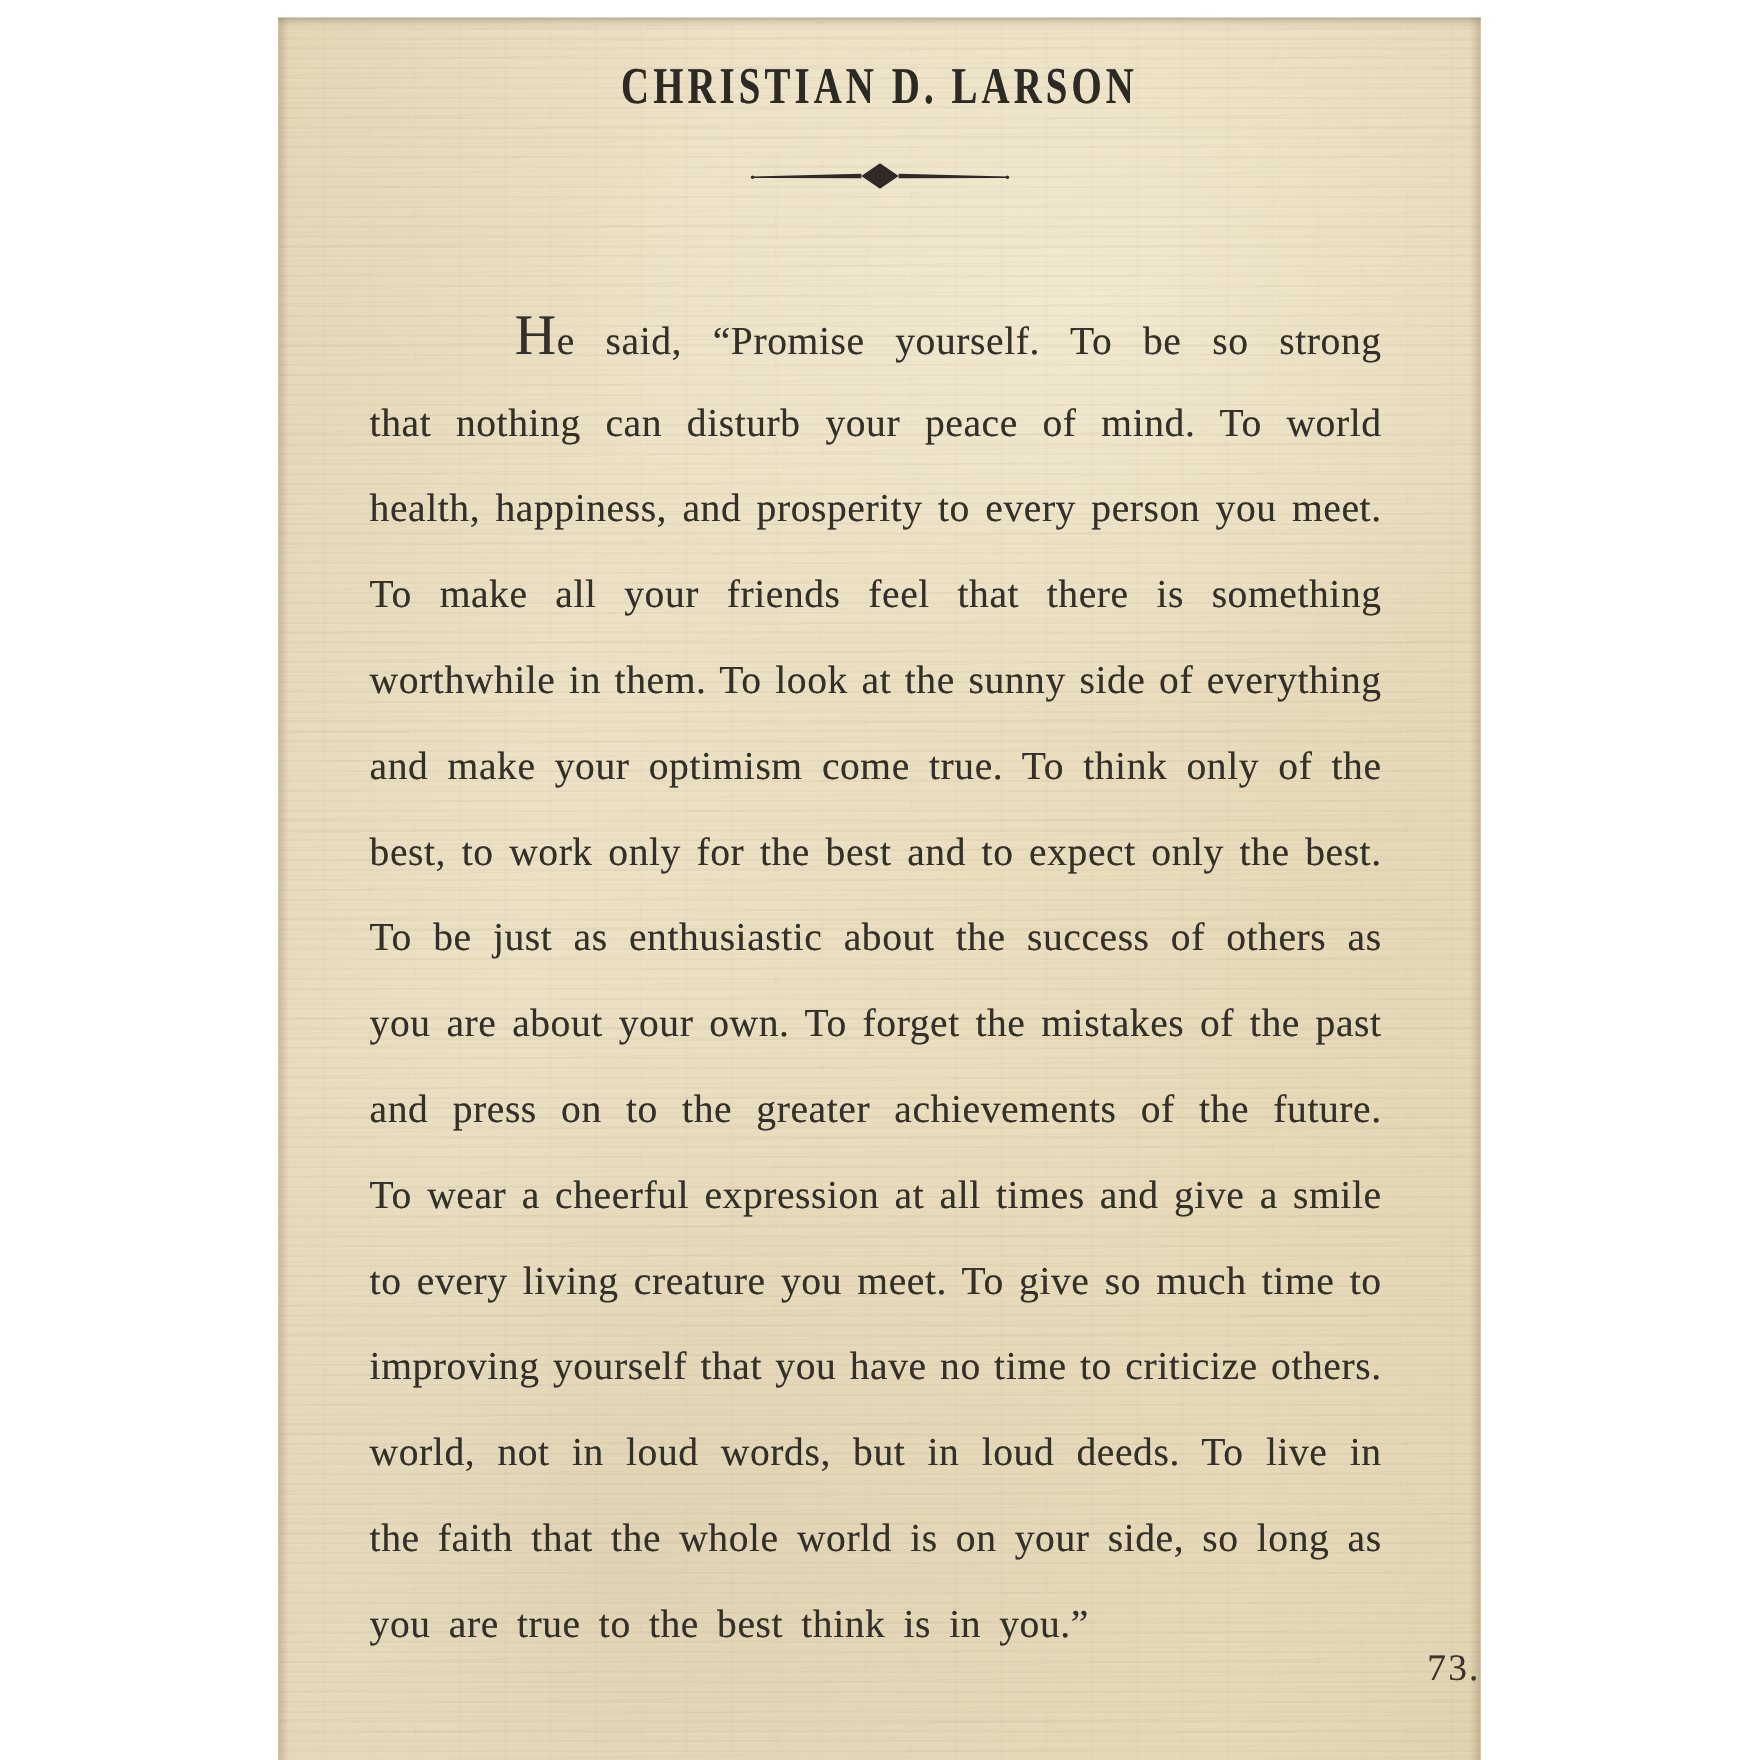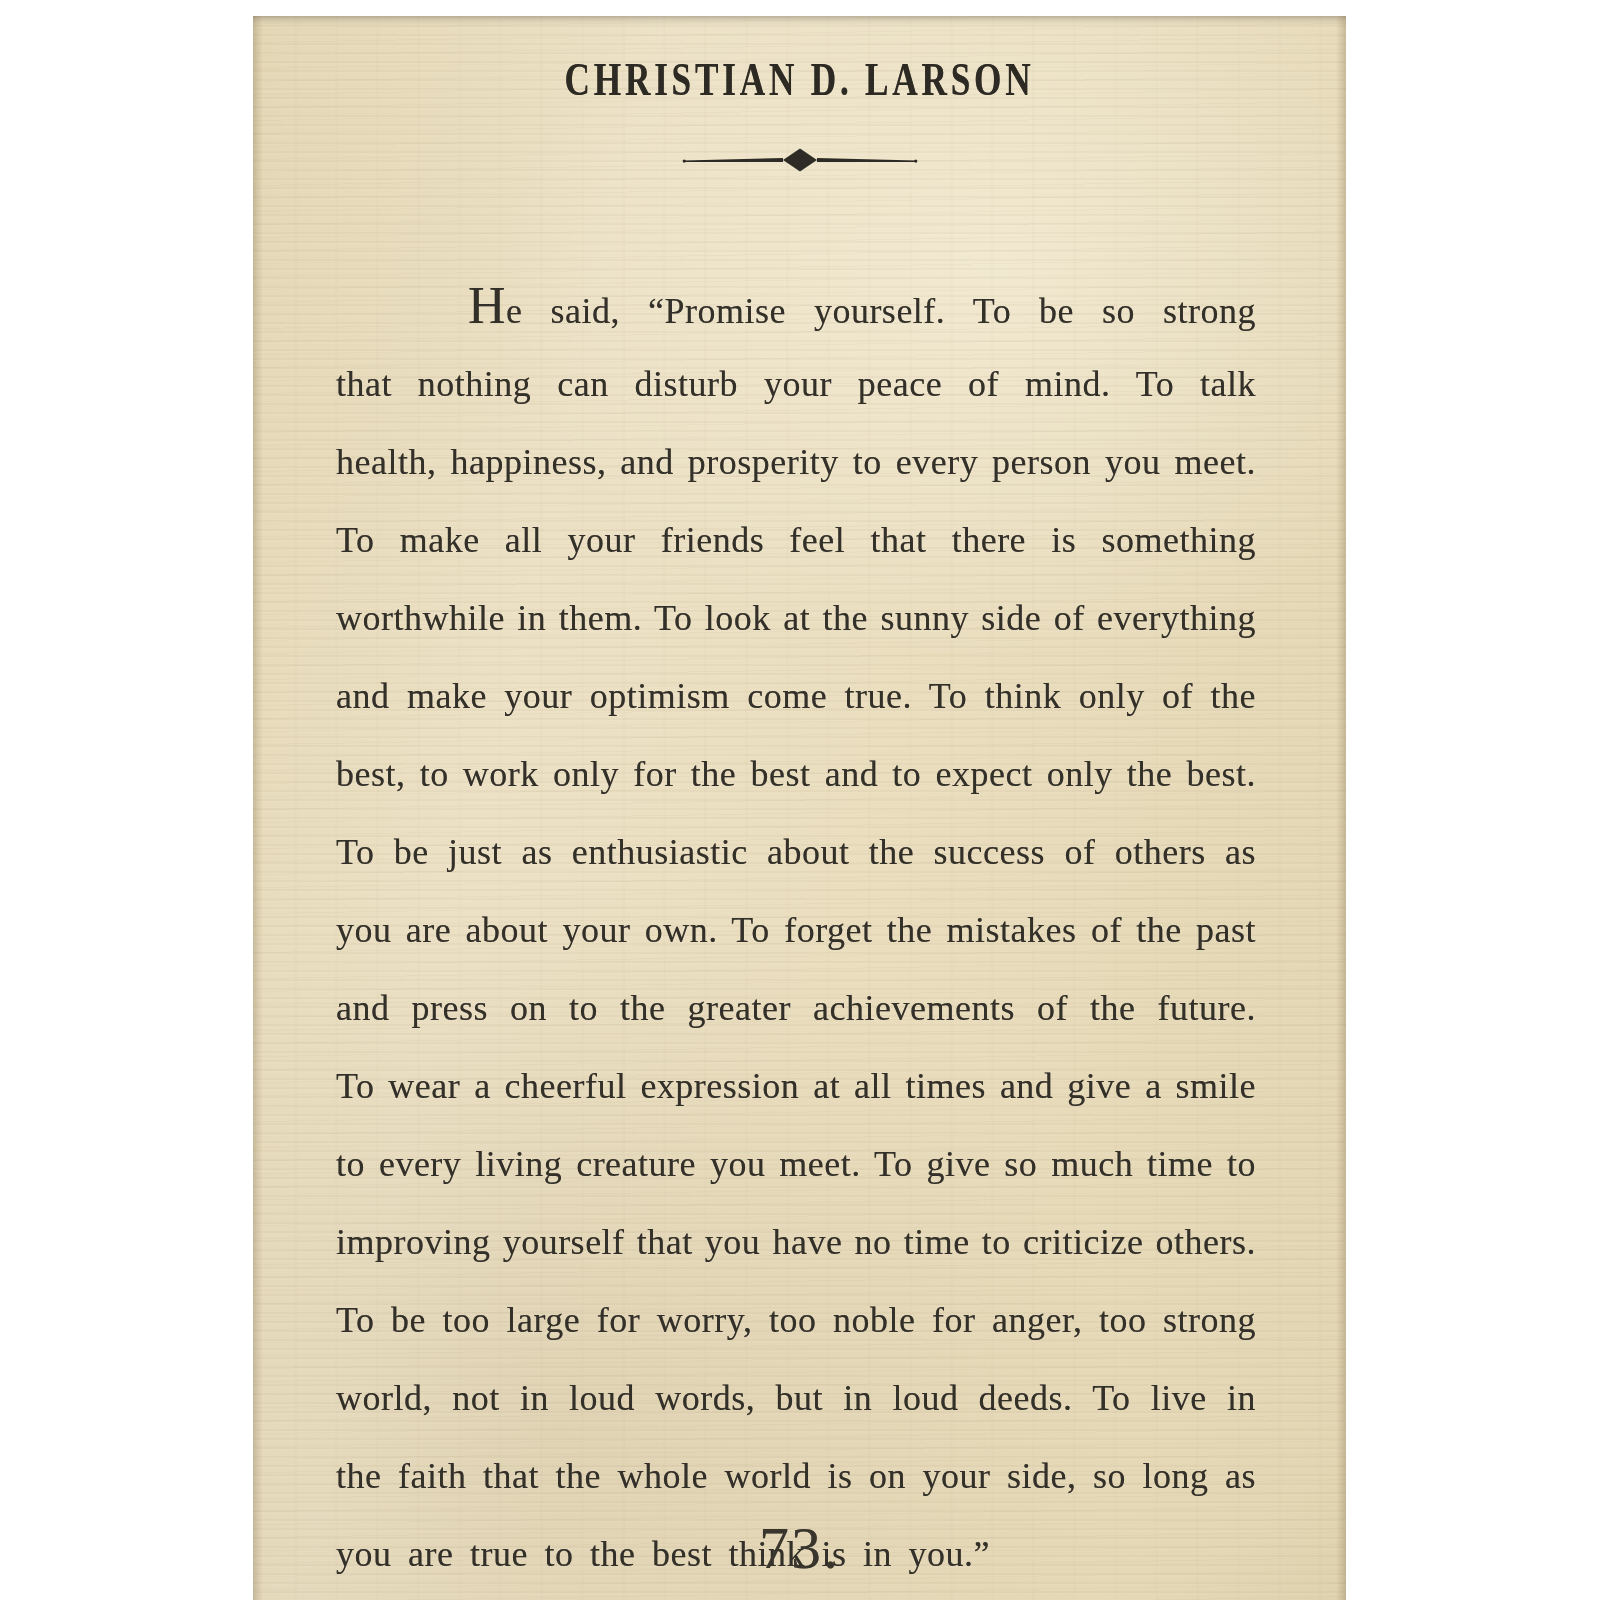--- a/index.html
+++ b/index.html
@@ -100,23 +100,23 @@
   .quote p.first { padding-left: 132px; }
   .quote p.last { text-align-last: left; word-spacing: 7px; }
   .initial {
     font-size: 52px;
     line-height: 62px;
   }
   
   .pagenum {
     position: absolute;
     left: 0; right: 0; top: 1484px;
-    margin: 18px;
-    text-align: center;
-    font-size: 60px;
+    margin: 0;
+    text-align: right;
+    font-size: 34px;
     line-height: 1;
     letter-spacing: 2px;
     color: #3a362e;
     font-feature-settings: "onum" 1;
     text-shadow: 0 0 0.5px rgba(58,54,46,0.5);
   }
 </style>
 </head>
 <body>
 
@@ -136,33 +136,32 @@
           <polygon points="135,10.9 234,13.4 234,14.9 135,15.1"></polygon>
           <polygon points="101,13 118,1.5 135,13 118,24.5"></polygon>
           <circle cx="2.2" cy="14.1" r="1.6"></circle>
           <circle cx="233.8" cy="14.1" r="1.6"></circle>
         </g>
       </svg>
     </div>
 
     <div class="quote">
       <p class="first"><span class="initial">H</span><span>e said, “Promise yourself. To be so strong</span></p>
-      <p>that nothing can disturb your peace of mind. To talk</p>
+      <p>that nothing can disturb your peace of mind. To world</p>
       <p>health, happiness, and prosperity to every person you meet.</p>
       <p>To make all your friends feel that there is something</p>
       <p>worthwhile in them. To look at the sunny side of everything</p>
       <p>and make your optimism come true. To think only of the</p>
       <p>best, to work only for the best and to expect only the best.</p>
       <p>To be just as enthusiastic about the success of others as</p>
       <p>you are about your own. To forget the mistakes of the past</p>
       <p>and press on to the greater achievements of the future.</p>
       <p>To wear a cheerful expression at all times and give a smile</p>
       <p>to every living creature you meet. To give so much time to</p>
       <p>improving yourself that you have no time to criticize others.</p>
-      <p>To be too large for worry, too noble for anger, too strong</p>
       <p>world, not in loud words, but in loud deeds. To live in</p>
       <p>the faith that the whole world is on your side, so long as</p>
       <p class="last">you are true to the best think is in you.”</p>
     </div>
 
     <div class="pagenum">73.</div>
 
     <div class="edge-bottom"></div>
   </div>
 </div>

